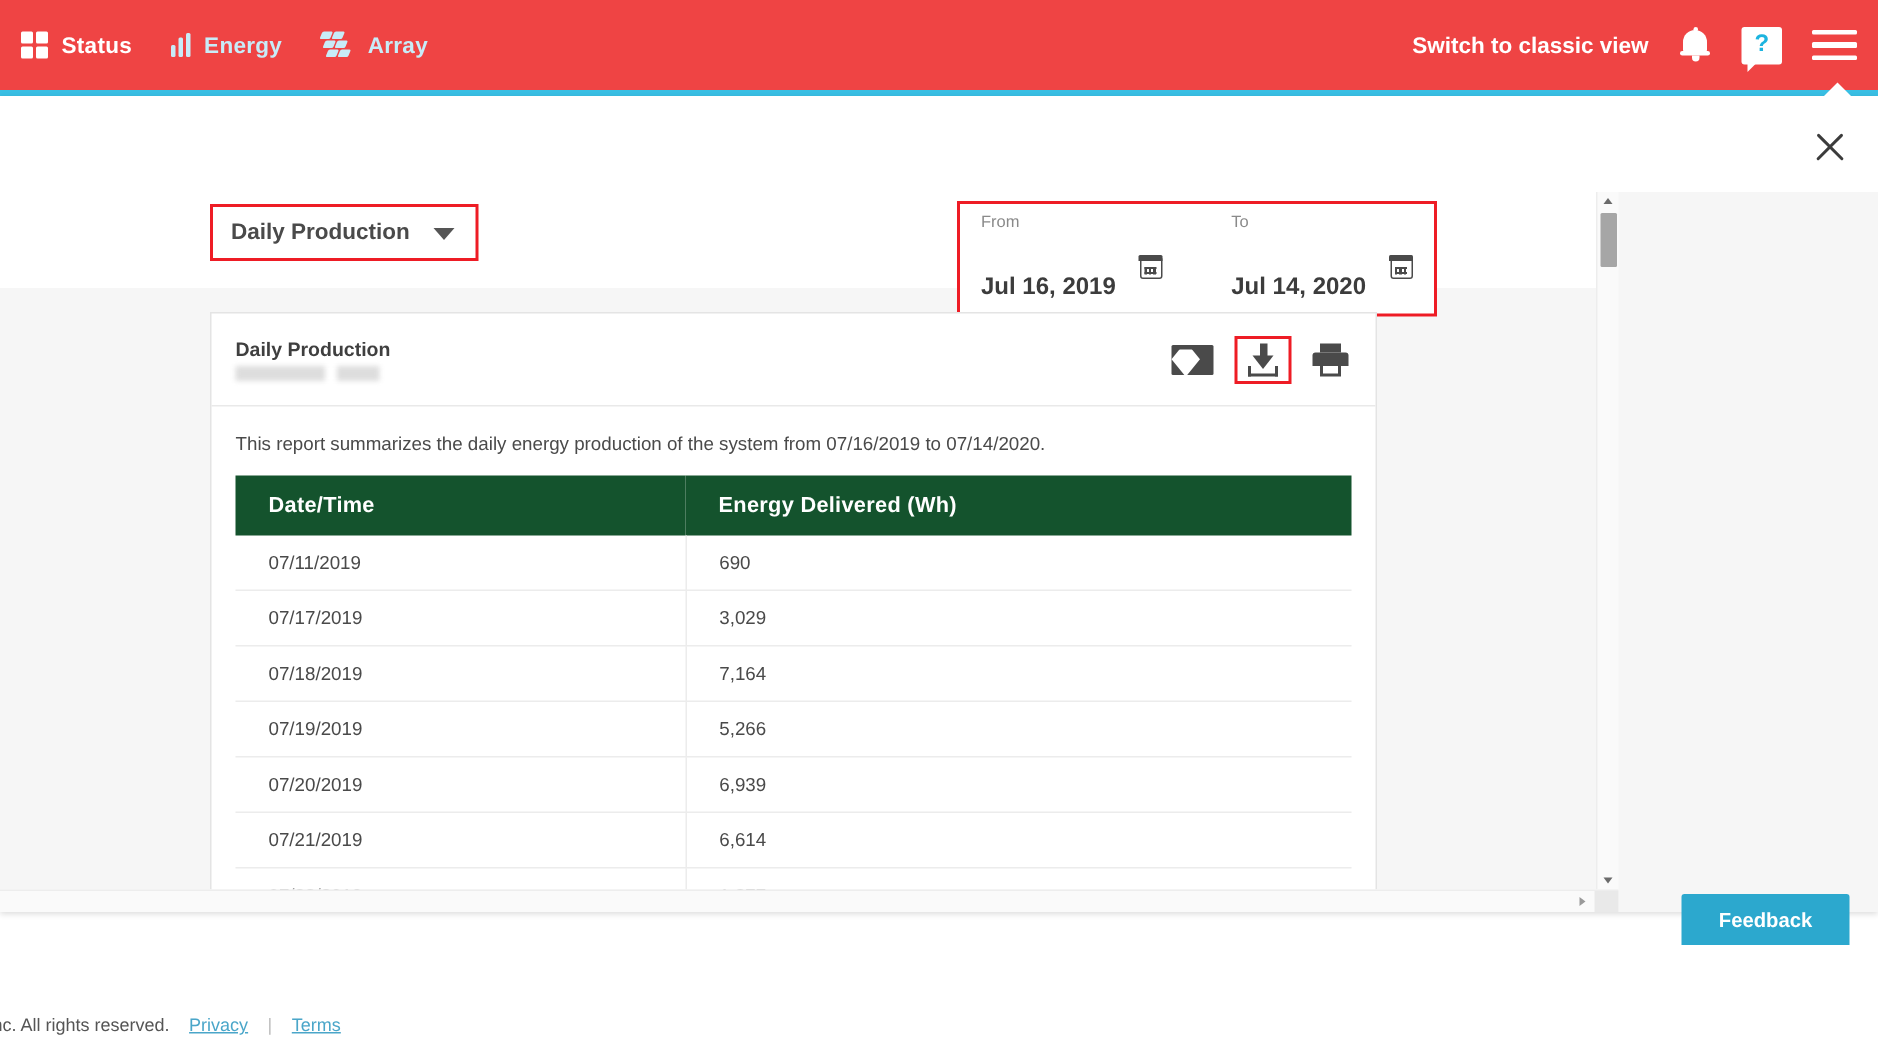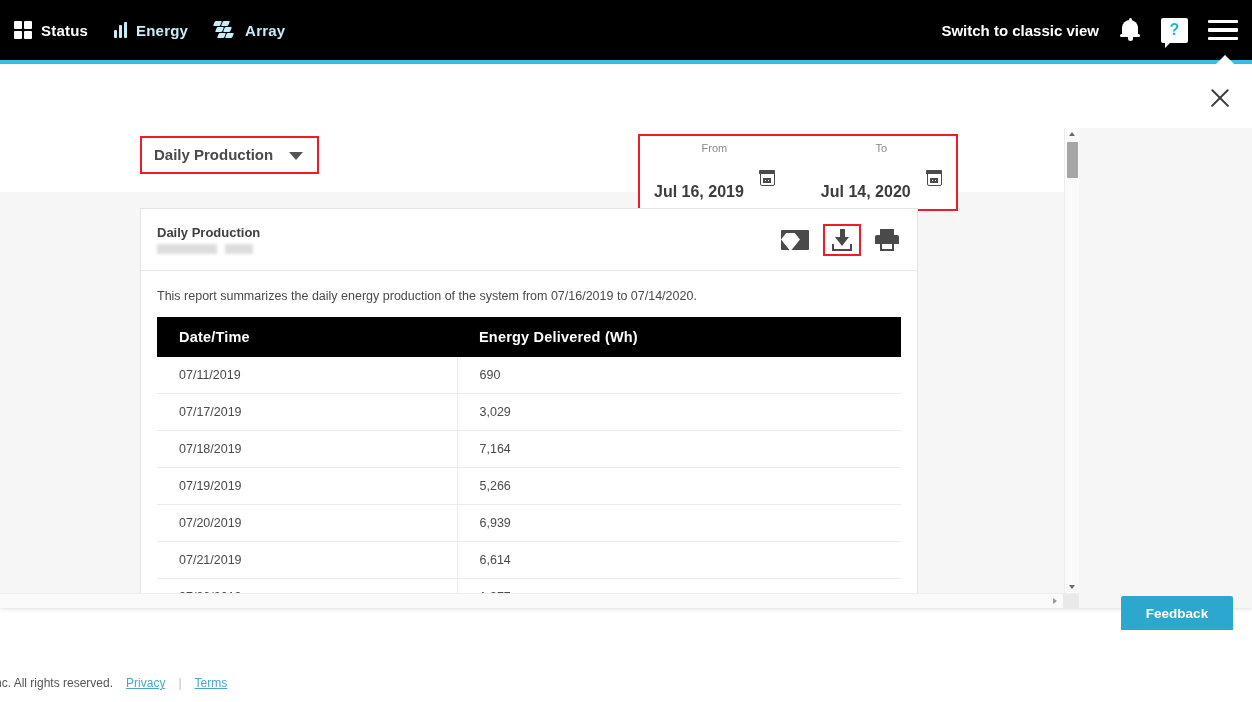--- a/index.html
+++ b/index.html
@@ -8,21 +8,21 @@
     width: 1252px; height: 702px;
     font-family: "Liberation Sans", sans-serif;
     background: #ffffff;
     overflow: hidden;
   }
   #root { position: relative; width: 1252px; height: 702px; background:#ffffff; }
 
   
   .topbar {
     position:absolute; left:0; top:0; width:1252px; height:60px;
-    background:#000000;
+    background:#ef4444;
     display:flex; align-items:center;
   }
   .topbar-underline {
     position:absolute; left:0; top:60px; width:1252px; height:4px;
     background:#39bfe4;
   }
   .nav-left { display:flex; align-items:center; padding-left:14px; gap:26px; }
   .nav-item { display:flex; align-items:center; gap:9px; cursor:pointer; }
   .nav-label { font-size:15px; font-weight:bold; color:#ffffff; letter-spacing:.2px; }
   .nav-item.inactive .nav-label { color:#c8ecf8; }
@@ -110,21 +110,21 @@
   .dropdown .dd-label { font-size:15px; font-weight:bold; color:#4a4a4a; }
   .dropdown .caret {
     width:0; height:0; border-left:7px solid transparent; border-right:7px solid transparent;
     border-top:8px solid #555; margin-top:2px;
   }
 
   .daterange {
     position:absolute; left:638px; top:6px;
     border:2px solid #ee1c25; padding:6px 14px 8px 14px; display:flex; gap:46px; background:#ffffff;
   }
-  .dr-field { display:flex; flex-direction:column; cursor:pointer;text-align:center; }
+  .dr-field { display:flex; flex-direction:column; cursor:pointer; }
   .dr-caption { font-size:11px; color:#8a8a8a; margin-bottom:1px; }
   .dr-row { display:flex; align-items:center; gap:16px; }
   .dr-value { font-size:16px; font-weight:bold; color:#3c3c3c; white-space:nowrap;margin-top:28px; }
   .cal {
     width:15px; height:15px; border:1.6px solid #4a4a4a; border-radius:2px; position:relative;
   }
   .cal:before {
     content:''; position:absolute; left:-1.6px; top:-1.6px; right:-1.6px; height:4px;
     background:#4a4a4a; border-radius:1px 1px 0 0;
   }
@@ -178,21 +178,21 @@
 
   .ic-print { width:24px; height:22px; position:relative; cursor:pointer; }
   .ic-print .top { position:absolute; left:5px; top:0; width:14px; height:6px; background:#4a4a4a; }
   .ic-print .mid { position:absolute; left:0; top:6px; width:24px; height:9px; background:#4a4a4a; border-radius:2px 2px 0 0; }
   .ic-print .bot { position:absolute; left:5px; top:13px; width:14px; height:9px; background:#ffffff; border:2px solid #4a4a4a; }
 
   .card-desc { padding:18px 16px 14px 16px; font-size:12.5px; color:#4a4a4a; }
 
   table.report { width:calc(100% - 32px); margin:0 16px; border-collapse:collapse; }
   table.report th {
-    background:#000000; color:#ffffff; font-size:14.5px; font-weight:bold;
+    background:#14532d; color:#ffffff; font-size:14.5px; font-weight:bold;
     text-align:left; padding:12px 0 12px 22px; letter-spacing:.2px;
   }
   table.report th.c2, table.report td.c2 { padding-left:22px; }
   table.report td {
     font-size:12.5px; color:#4a4a4a; padding:11px 0 11px 22px;
     border-bottom:1px solid #ececec;
   }
   table.report td.c1 { width:300px; border-right:1px solid #ececec; }
   table.report tr:last-child td { border-bottom:none; }
 

